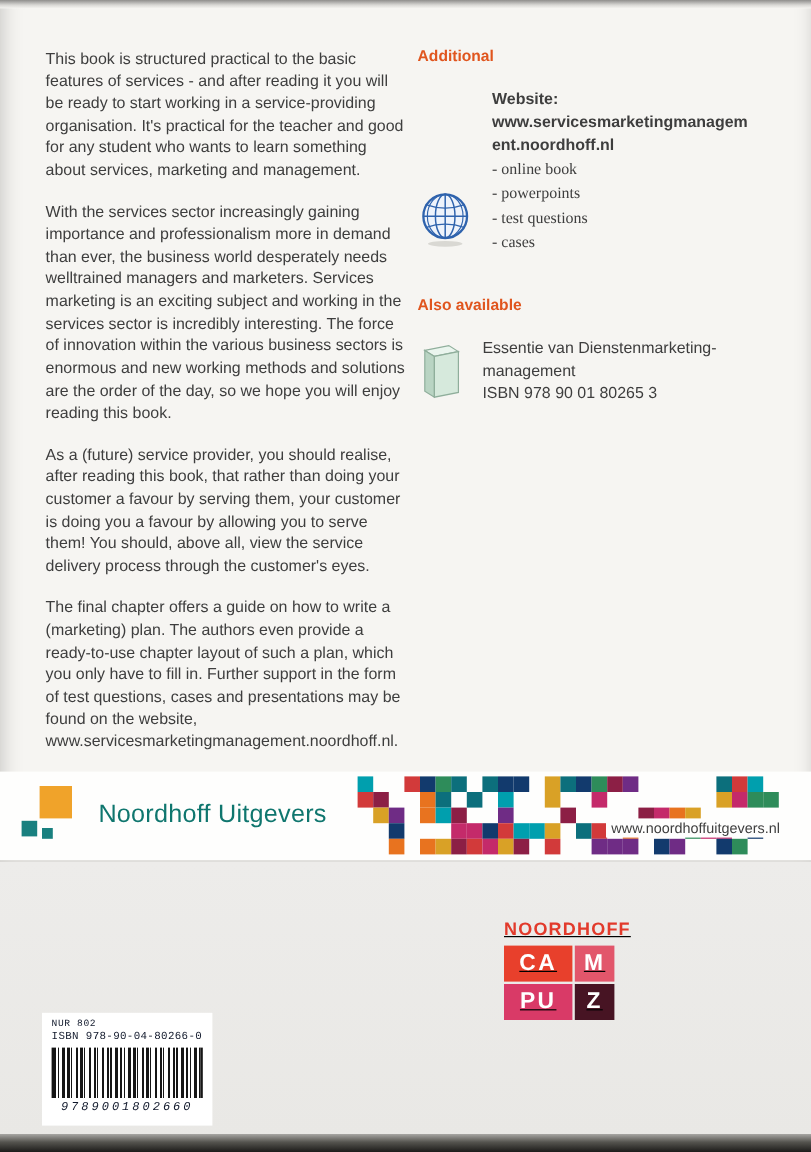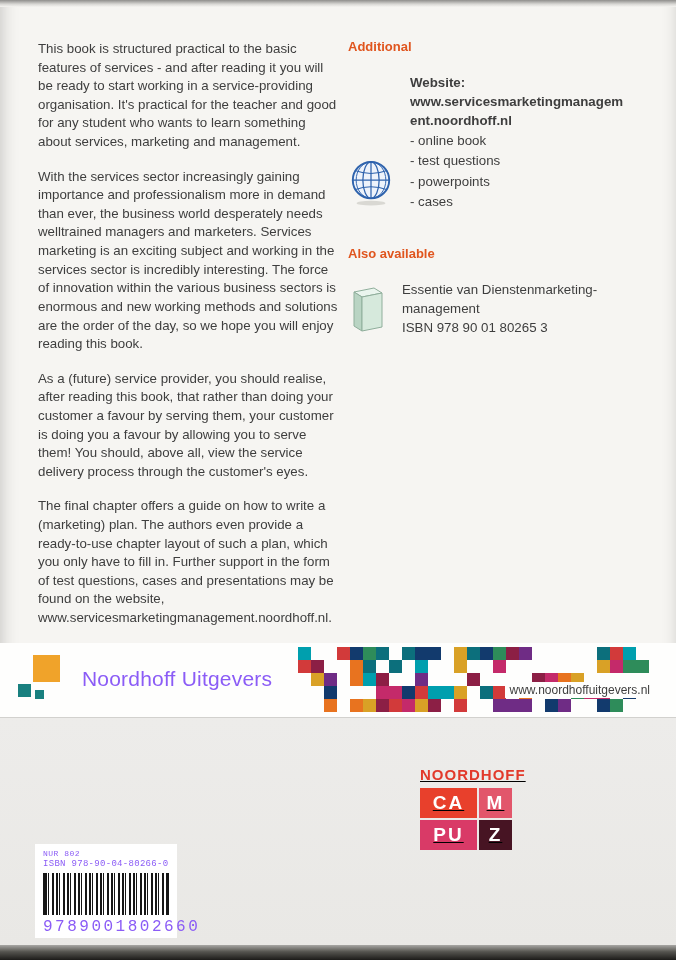--- a/index.html
+++ b/index.html
@@ -34,34 +34,34 @@
     position:absolute;left:348px;top:38px;width:304px;
     color:#3e3e3e;font-size:13.3px;line-height:1.45;
   }
   .section-heading{
     color:#e0551e;font-weight:bold;font-size:13px;margin:0 0 16px 0;
   }
   .media-row{display:flex;align-items:flex-end;margin-bottom:32px;}
   .media-icon{flex:0 0 auto;margin-right:16px;margin-top:2px;}
   .bold{font-weight:bold;}
   .url{overflow-wrap:anywhere;width:218px;font-weight:bold;}
-  .bullet-list div{line-height:1.55;}
+  .bullet-list div{line-height:1.55;font-family:Liberation Serif, serif;}
   .subtitle{width:218px;}
 
   
   .band{
     position:absolute;left:0;top:643px;width:676px;height:74px;
     background:#fefefd;
   }
   .sq{position:absolute;}
   .sq-amber{left:33px;top:12px;width:27px;height:27px;background:#f0a32a;}
   .sq-teal1{left:18px;top:41px;width:13px;height:13px;background:#19807f;}
   .sq-teal2{left:35px;top:47px;width:9px;height:9px;background:#19807f;}
   .publisher-name{
-    position:absolute;left:82px;top:24px;font-size:21px;color:#8b5cf6;
+    position:absolute;left:82px;top:24px;font-size:21px;color:#0f766e;
     letter-spacing:.2px;
   }
   .mosaic{
     position:absolute;left:298px;top:4px;width:351px;height:65px;
     display:grid;grid-template-columns:repeat(27,13px);grid-auto-rows:13px;
   }
   .mosaic-url{
     position:absolute;right:22px;top:39px;background:#fefefd;
     padding:1px 4px;font-size:12px;color:#3e3e3e;
   }
@@ -77,34 +77,34 @@
   .campuz-grid{display:flex;flex-wrap:wrap;gap:2px;width:94px;margin-top:5px;}
   .campuz-block{
     height:30px;display:flex;align-items:center;justify-content:center;
     color:#fff;font-weight:bold;font-size:19px;letter-spacing:2px;
   }
 
   
   .barcode-box{
     position:absolute;left:35px;top:126px;width:142px;height:94px;
     background:#ffffff;box-sizing:border-box;padding:5px 8px;
-    font-family:"Liberation Mono", monospace;color:#8b5cf6;
+    font-family:"Liberation Mono", monospace;color:#0f172a;
   }
   .nur{font-size:8px;letter-spacing:.5px;}
   .isbn-line{font-size:9px;margin-top:1px;letter-spacing:.3px;}
   .bars{
     height:42px;margin-top:4px;
     background:repeating-linear-gradient(90deg,
       #161616 0 2px,#fff 2px 3px,
       #161616 3px 4px,#fff 4px 7px,
       #161616 7px 9px,#fff 9px 11px);
     border-left:2px solid #161616;border-right:2px solid #161616;
   }
   .barcode-number{
-    font-size:16px;letter-spacing:2.5px;margin-top:3px;text-align:center;
+    font-size:10px;letter-spacing:2.5px;margin-top:3px;text-align:center;font-style:italic;
   }
 </style>
 </head>
 <body>
 
 <div class="photo">
   <div class="top-edge"></div>
 
   <div class="blurb">
     <p>This book is structured practical to the basic features of services - and after reading it you will be ready to start working in a service-providing organisation. It's practical for the teacher and good for any student who wants to learn something about services, marketing and management.</p>
@@ -127,22 +127,22 @@
           <line x1="5" y1="23" x2="43" y2="23" stroke="#2f63ad" stroke-width="1.3"></line>
           <path d="M7 13 Q24 19 41 13" fill="none" stroke="#2f63ad" stroke-width="1.1"></path>
           <path d="M7 33 Q24 27 41 33" fill="none" stroke="#2f63ad" stroke-width="1.1"></path>
         </svg>
       </span>
       <div>
         <div class="bold">Website:</div>
         <div class="url">www.servicesmarketingmanagement.noordhoff.nl</div>
         <div class="bullet-list">
           <div>- online book</div>
+          <div>- powerpoints</div>
           <div>- test questions</div>
-          <div>- powerpoints</div>
           <div>- cases</div>
         </div>
       </div>
     </div>
 
     <h3 class="section-heading">Also available</h3>
 
     <div class="media-row">
       <span class="media-icon">
         <svg width="38" height="48" viewBox="0 0 38 48">

